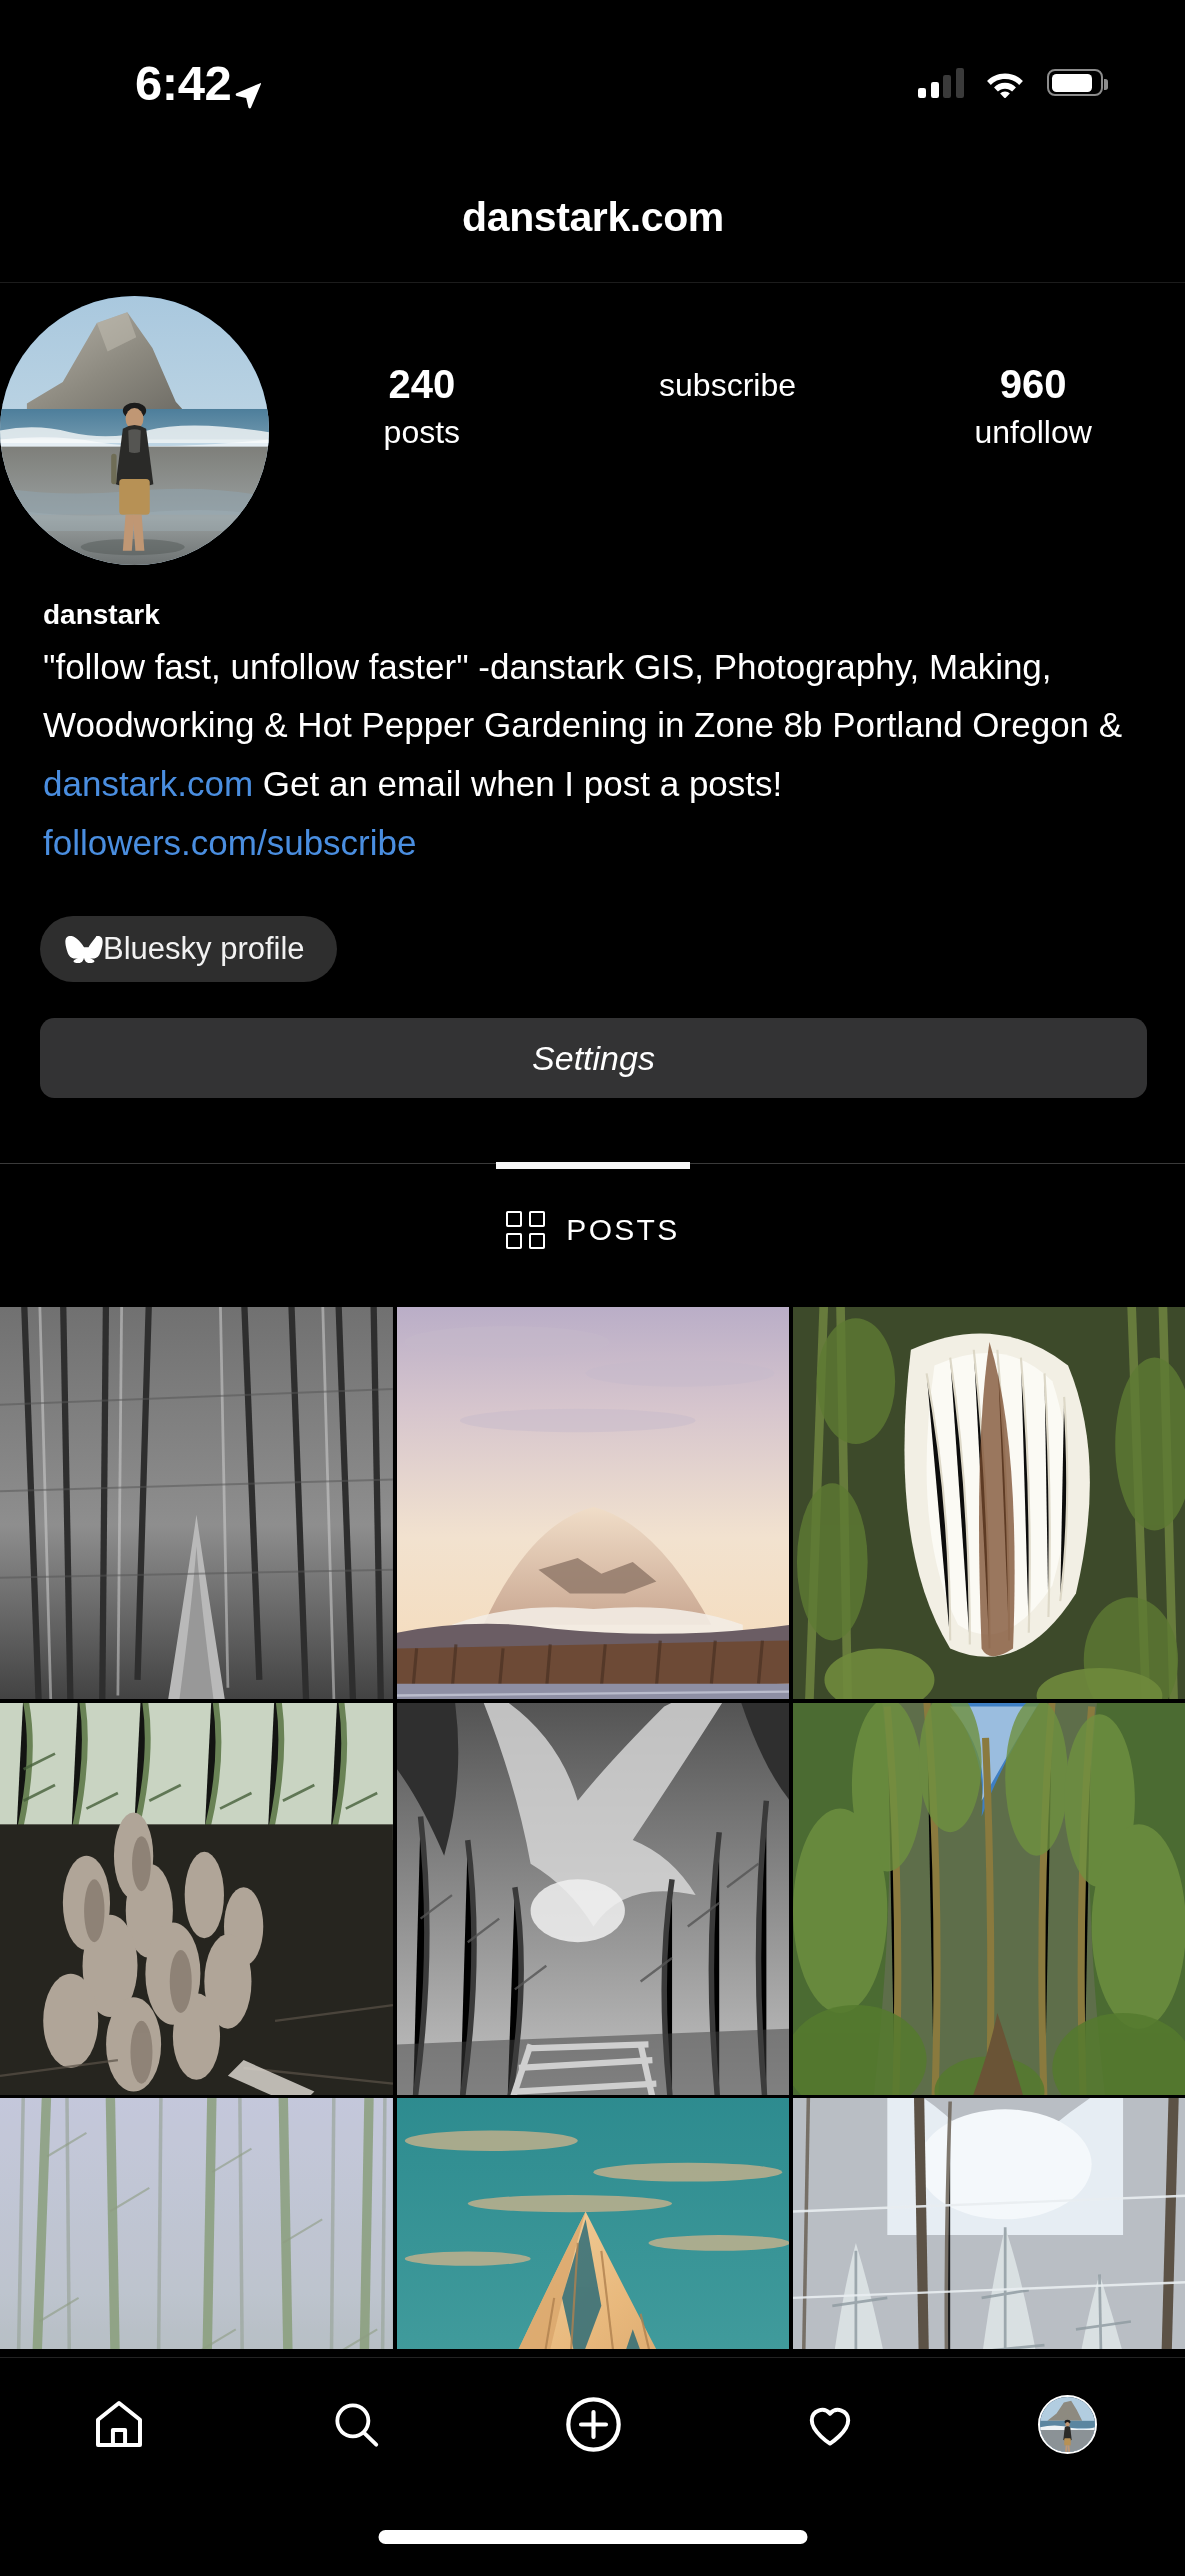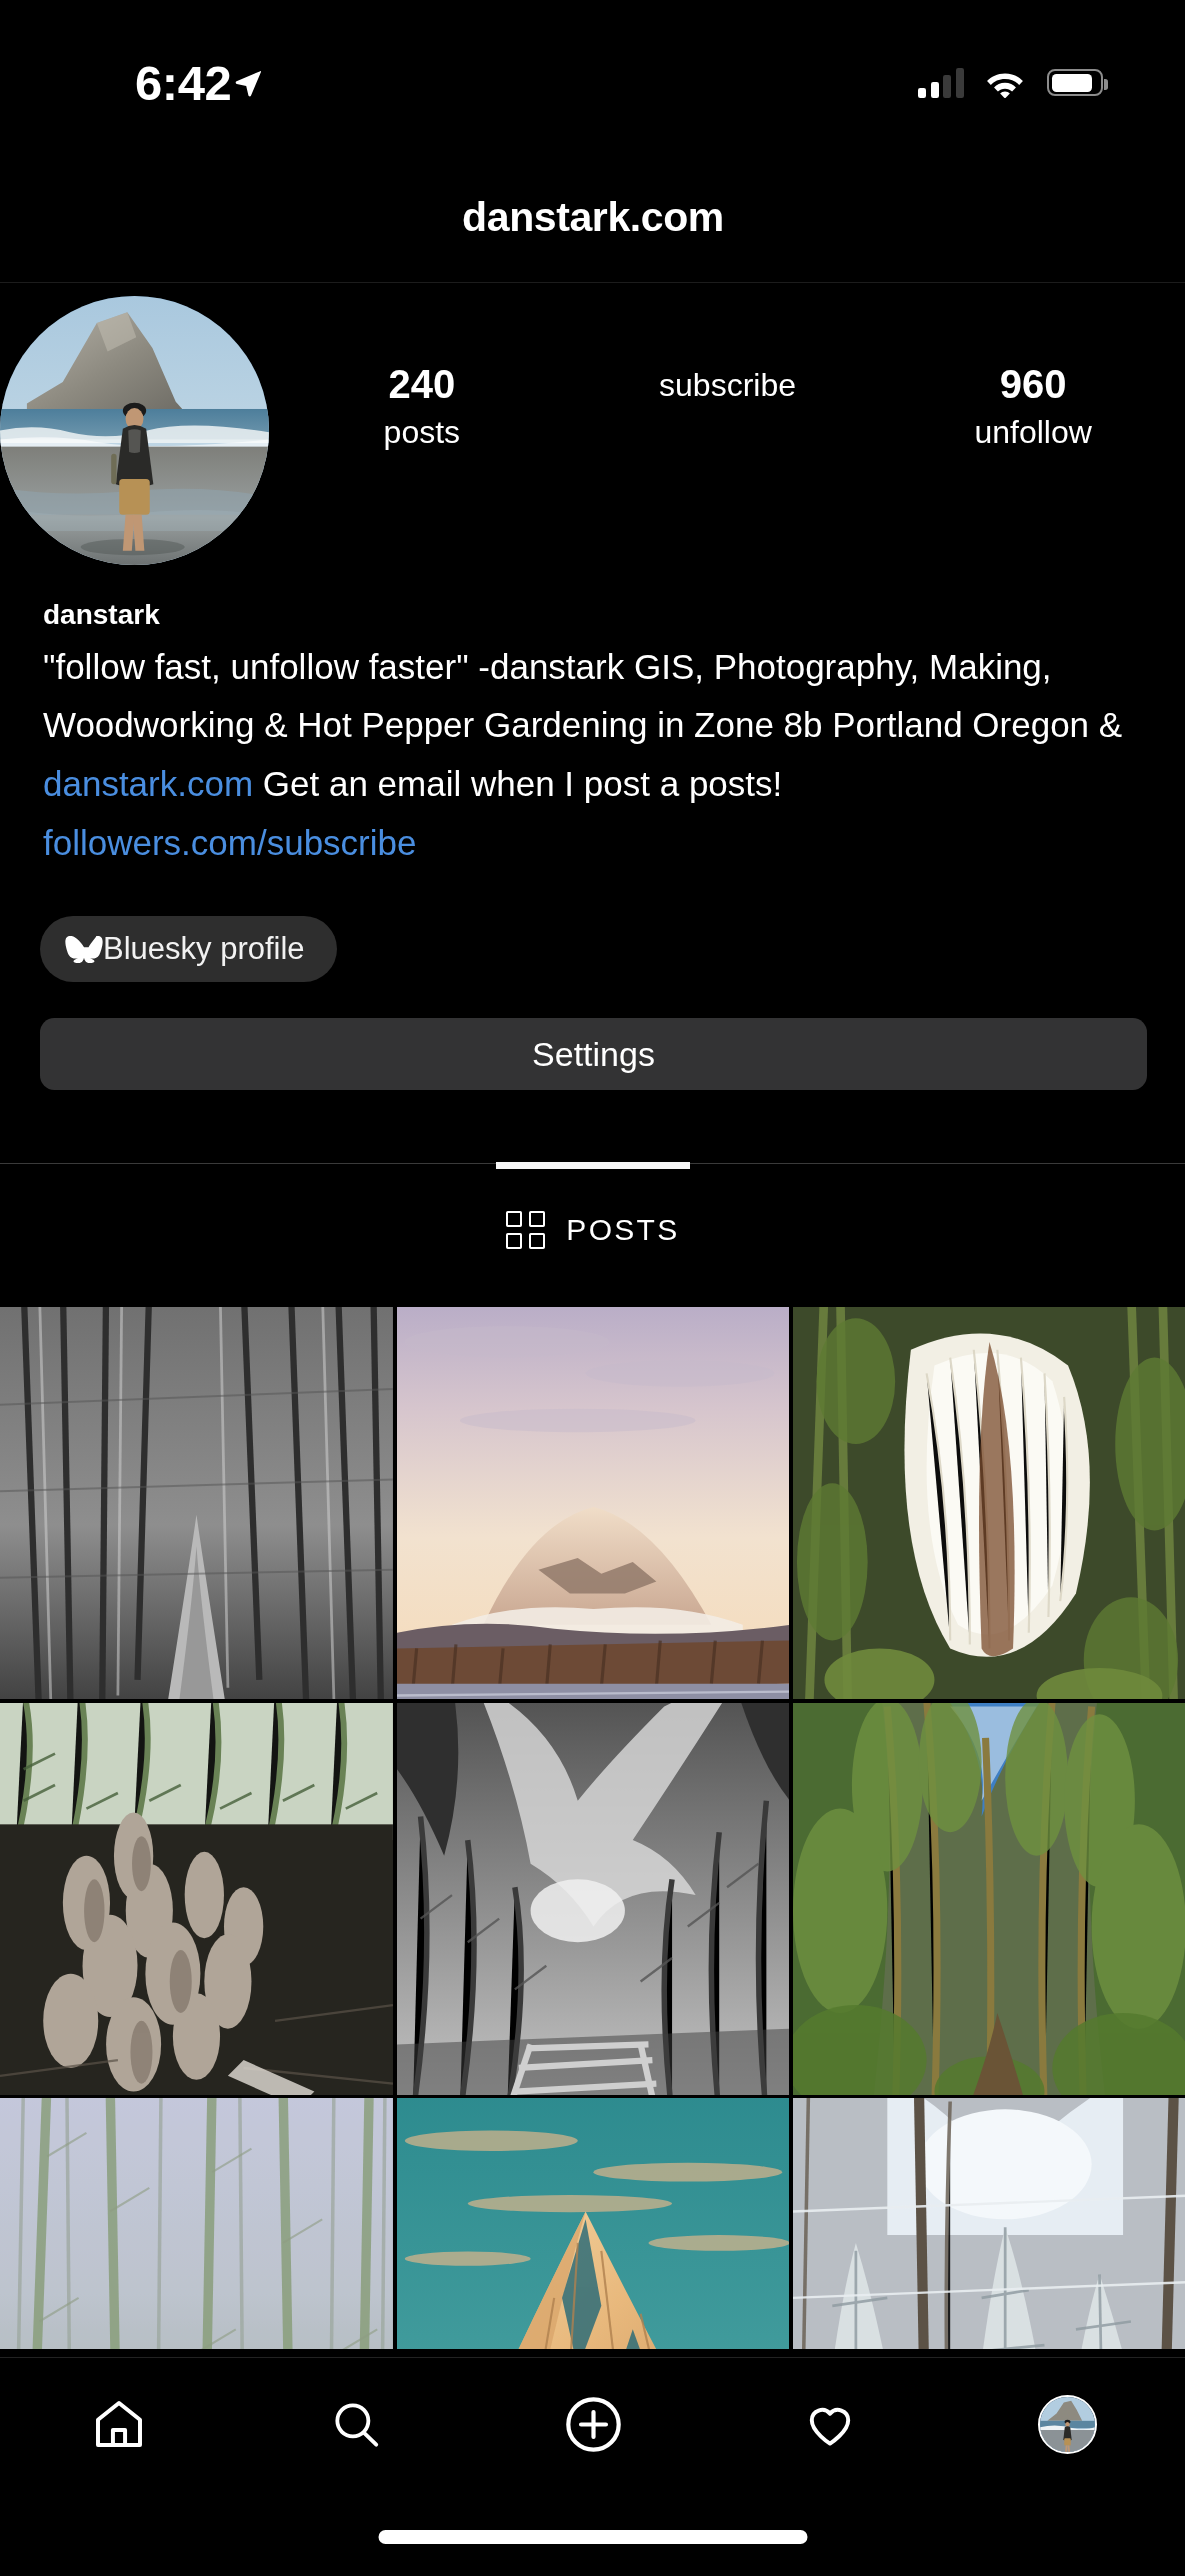--- a/index.html
+++ b/index.html
@@ -10,21 +10,21 @@
     overflow:hidden;
   }
   .phone { position:relative; width:1186px; height:2576px; background:#000; }
 
   
   .status-bar {
     position:absolute; top:0; left:0; width:1186px; height:153px;
     display:flex; align-items:center; justify-content:space-between;
     padding:0 65px 0 0;
   }
-  .status-left { display:flex; align-items:center; gap:2px; margin-left:135px; margin-top:12.6px; }
+  .status-left { display:flex; align-items:flex-end; gap:2px; margin-left:135px; margin-top:12.6px; }
   .status-time { color:#fff; font-size:49px; font-weight:600; letter-spacing:-0.4px; }
   .loc-arrow { width:30.5px; height:30.5px; display:block; }
   .status-right { display:flex; align-items:center; gap:21.6px; margin-top:12.6px; margin-right:18px; }
   .signal { display:flex; align-items:flex-end; gap:4.5px; height:30.5px; }
   .signal i { display:block; width:8px; background:#fff; border-radius:2.2px; }
   .signal i.b1 { height:10px; }
   .signal i.b2 { height:16px; }
   .signal i.b3 { height:23.4px; background:#3a3a3a; }
   .signal i.b4 { height:30px; background:#3a3a3a; }
   .wifi { width:40px; height:30.5px; }
@@ -67,23 +67,23 @@
   .chip {
     position:absolute; top:916px; left:40px;
     height:66px; display:inline-flex; align-items:center; 
     padding:0 32px 0 25px; background:#2e2e2e; border-radius:36px;
   }
   .chip svg { width:38px; height:29px; display:block; }
   .chip-label { color:#f2f2f2; font-size:31px; font-weight:400; }
 
   
   .settings-btn {
-    position:absolute; top:1018px; left:40px; width:1107px; height:72px;
+    position:absolute; top:1018px; left:40px; width:1107px; height:80px;
     background:#333334; border-radius:14.4px;
-    display:flex; align-items:center; justify-content:center;
+    display:flex; align-items:center; justify-content:center;font-style:italic;
   }
   .settings-label { color:#fff; font-size:34px; font-weight:400; }
 
   
   .tabbar {
     position:absolute; top:1163px; left:0; width:1186px; height:144px;
     border-top:1.8px solid #3a3a3a;
   }
   .tab-indicator {
     position:absolute; top:-1.8px; left:496px; width:194px; height:7.2px; background:#f7f7f7;

